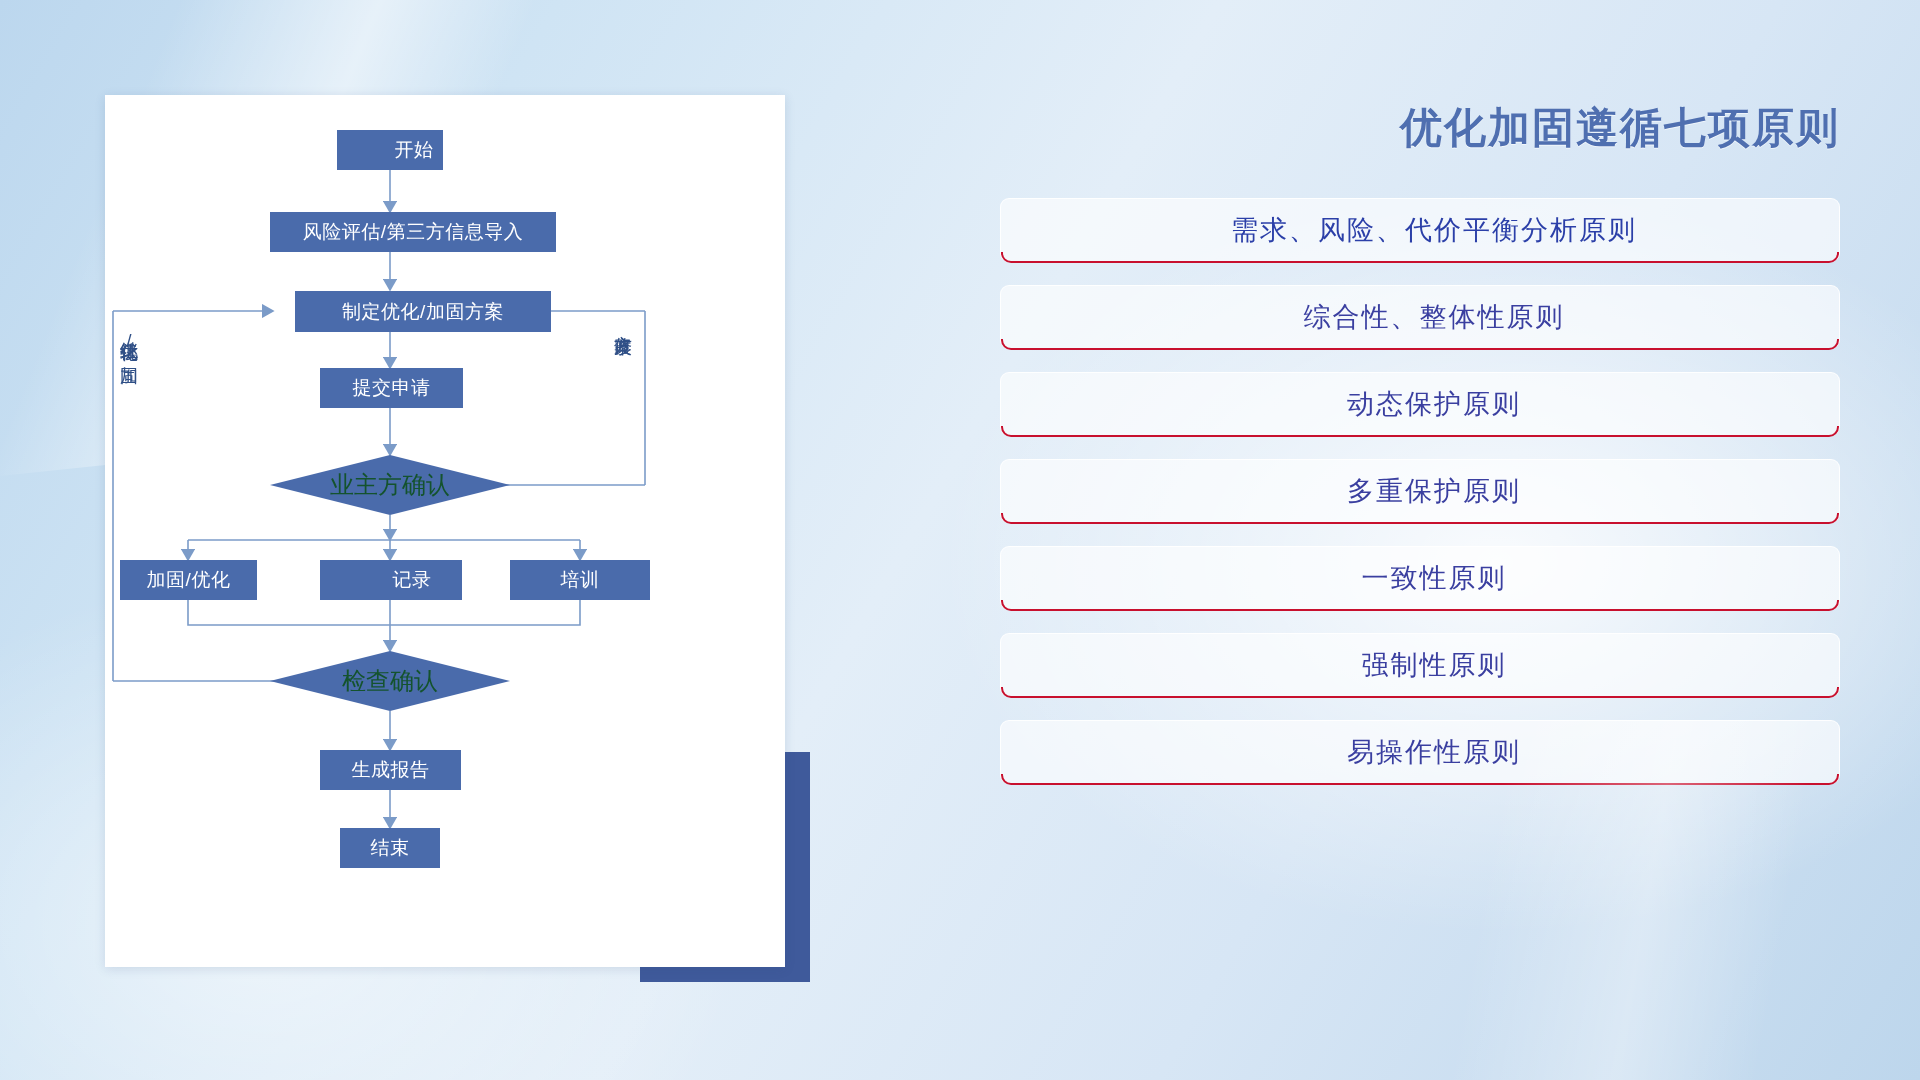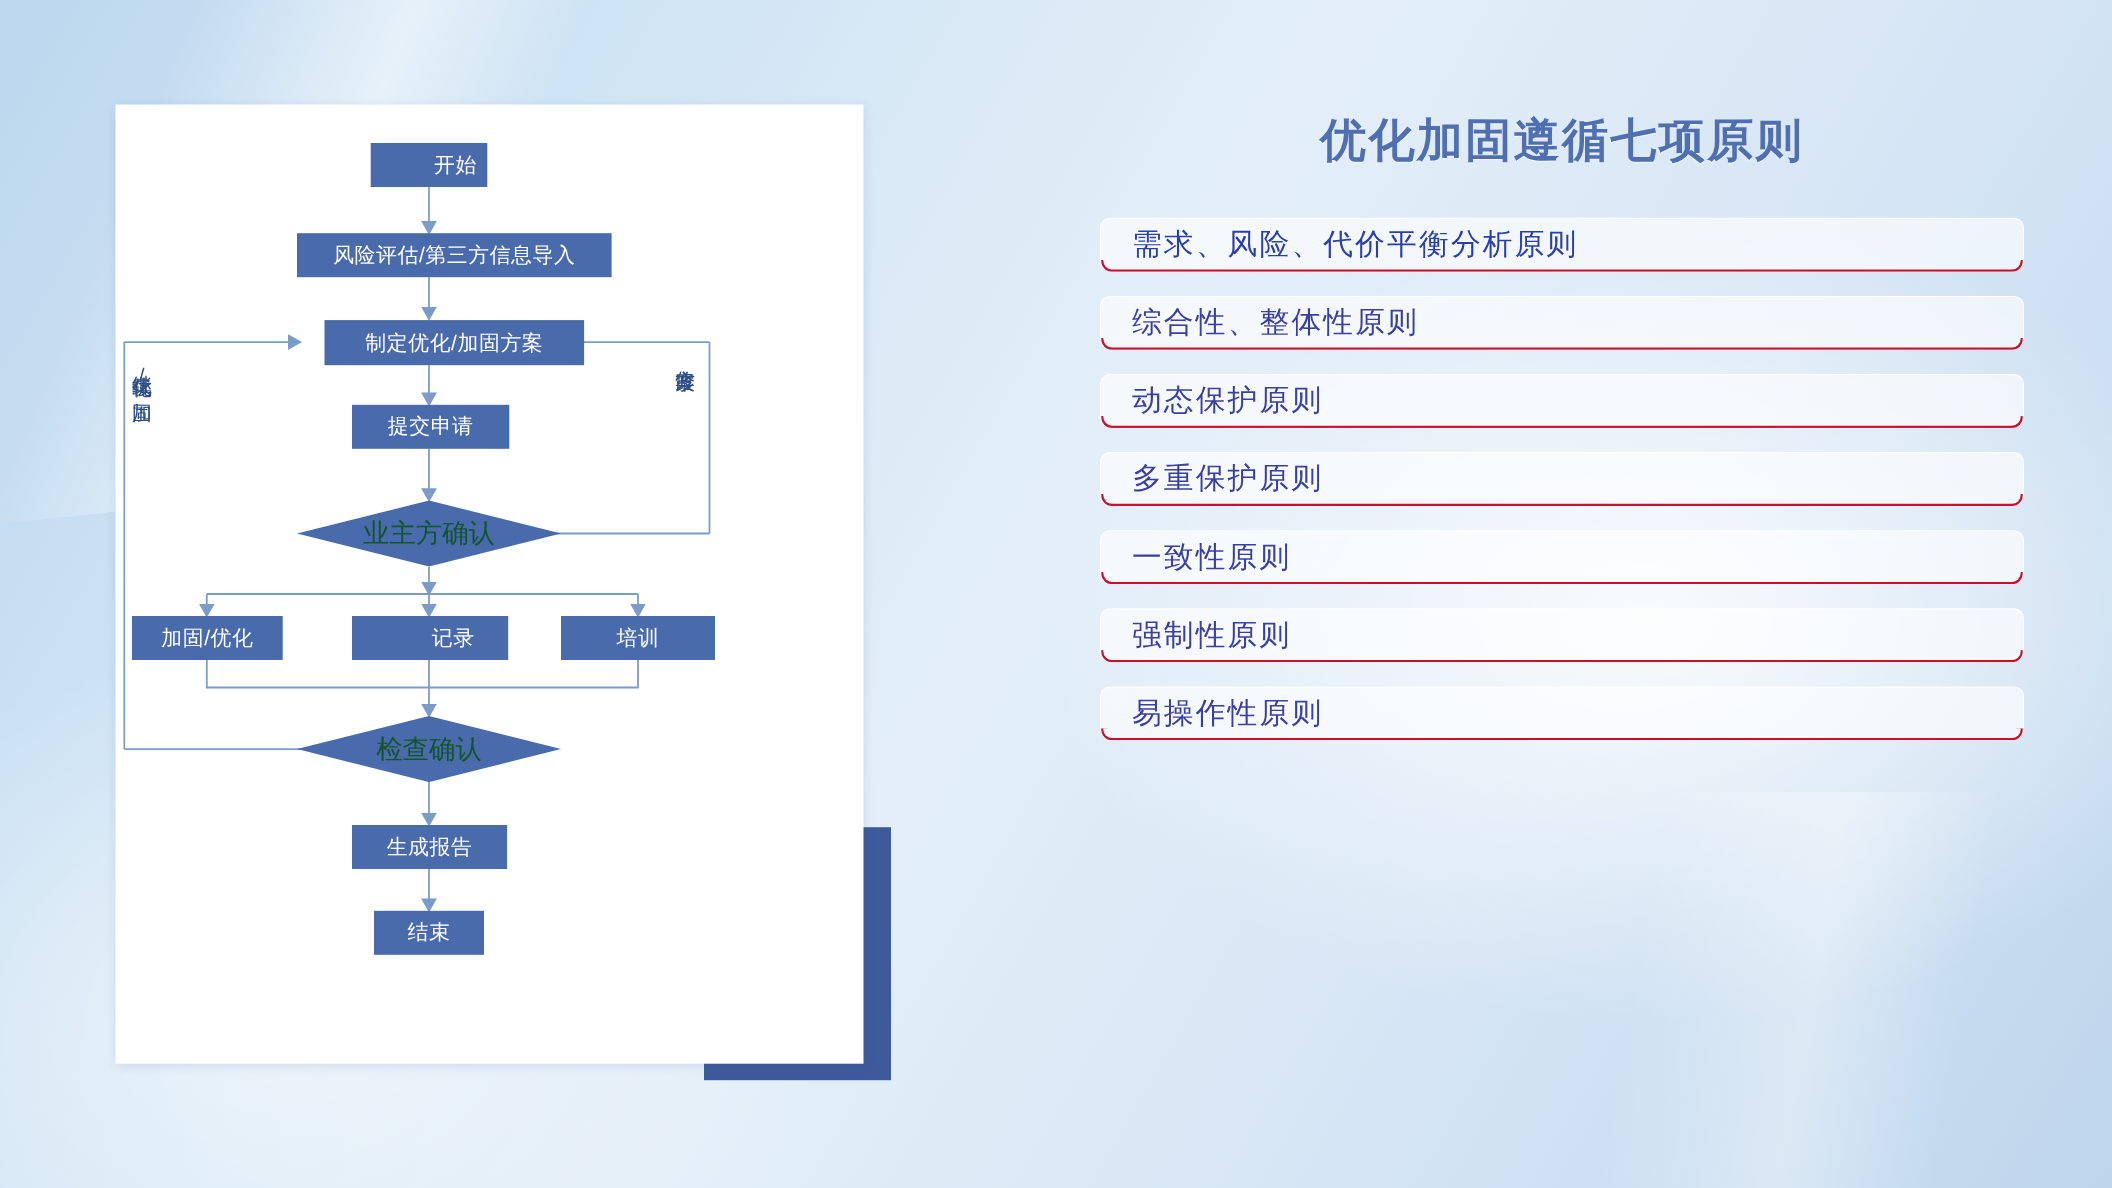--- a/index.html
+++ b/index.html
@@ -83,34 +83,34 @@
   
   #right-panel {
     position: absolute;
     left: 1000px; top: 100px;
     width: 840px;
   }
   #panel-title {
     color: #4f6fb0;
     font-size: 42px;
     font-weight: bold;
-    text-align: center;
+    text-align: right;
     letter-spacing: 2px;
     margin-bottom: 42px;
     text-shadow: 0 1px 0 rgba(255,255,255,0.6);
   }
   .principle {
     position: relative;
-    height: 48px;
+    height: 64px;
     margin-bottom: 23px;
     border-radius: 9px;
     background: rgba(255,255,255,0.62);
     border: 1px solid rgba(255,255,255,0.9);
     box-shadow: 0 0 0 1px rgba(190,60,60,0.0);
-    display: flex; align-items: center;  padding-left: 28px;
+    display: flex; align-items: center; justify-content: center; padding-left: 28px;
   }
   
   .principle::after {
     content: "";
     position: absolute;
     left: 0; right: 0; bottom: -2px; height: 9px;
     border-bottom: 2px solid #c8102e;
     border-left: 2px solid #c8102e;
     border-right: 2px solid #c8102e;
     border-radius: 0 0 10px 10px;
@@ -194,21 +194,21 @@
     </svg>
 
     <div class="fl-box" style="left:232px; top:35px; width:106px; height:40px;padding-left:48px;">
       <span>开始</span>
     </div>
 
     <div class="fl-box" style="left:165px; top:117px; width:286px; height:40px;">
       <span>风险评估/第三方信息导入</span>
     </div>
 
-    <div class="fl-box" style="left:190px; top:196px; width:236px; height:41px;">
+    <div class="fl-box" style="left:190px; top:196px; width:256px; height:41px;">
       <span>制定优化/加固方案</span>
     </div>
 
     <div class="fl-box" style="left:215px; top:273px; width:143px; height:40px;">
       <span>提交申请</span>
     </div>
 
     <div class="fl-diamond" style="left:165px; top:360px; width:240px; height:60px;">
       <div class="dshape"></div>
       <span>业主方确认</span>

